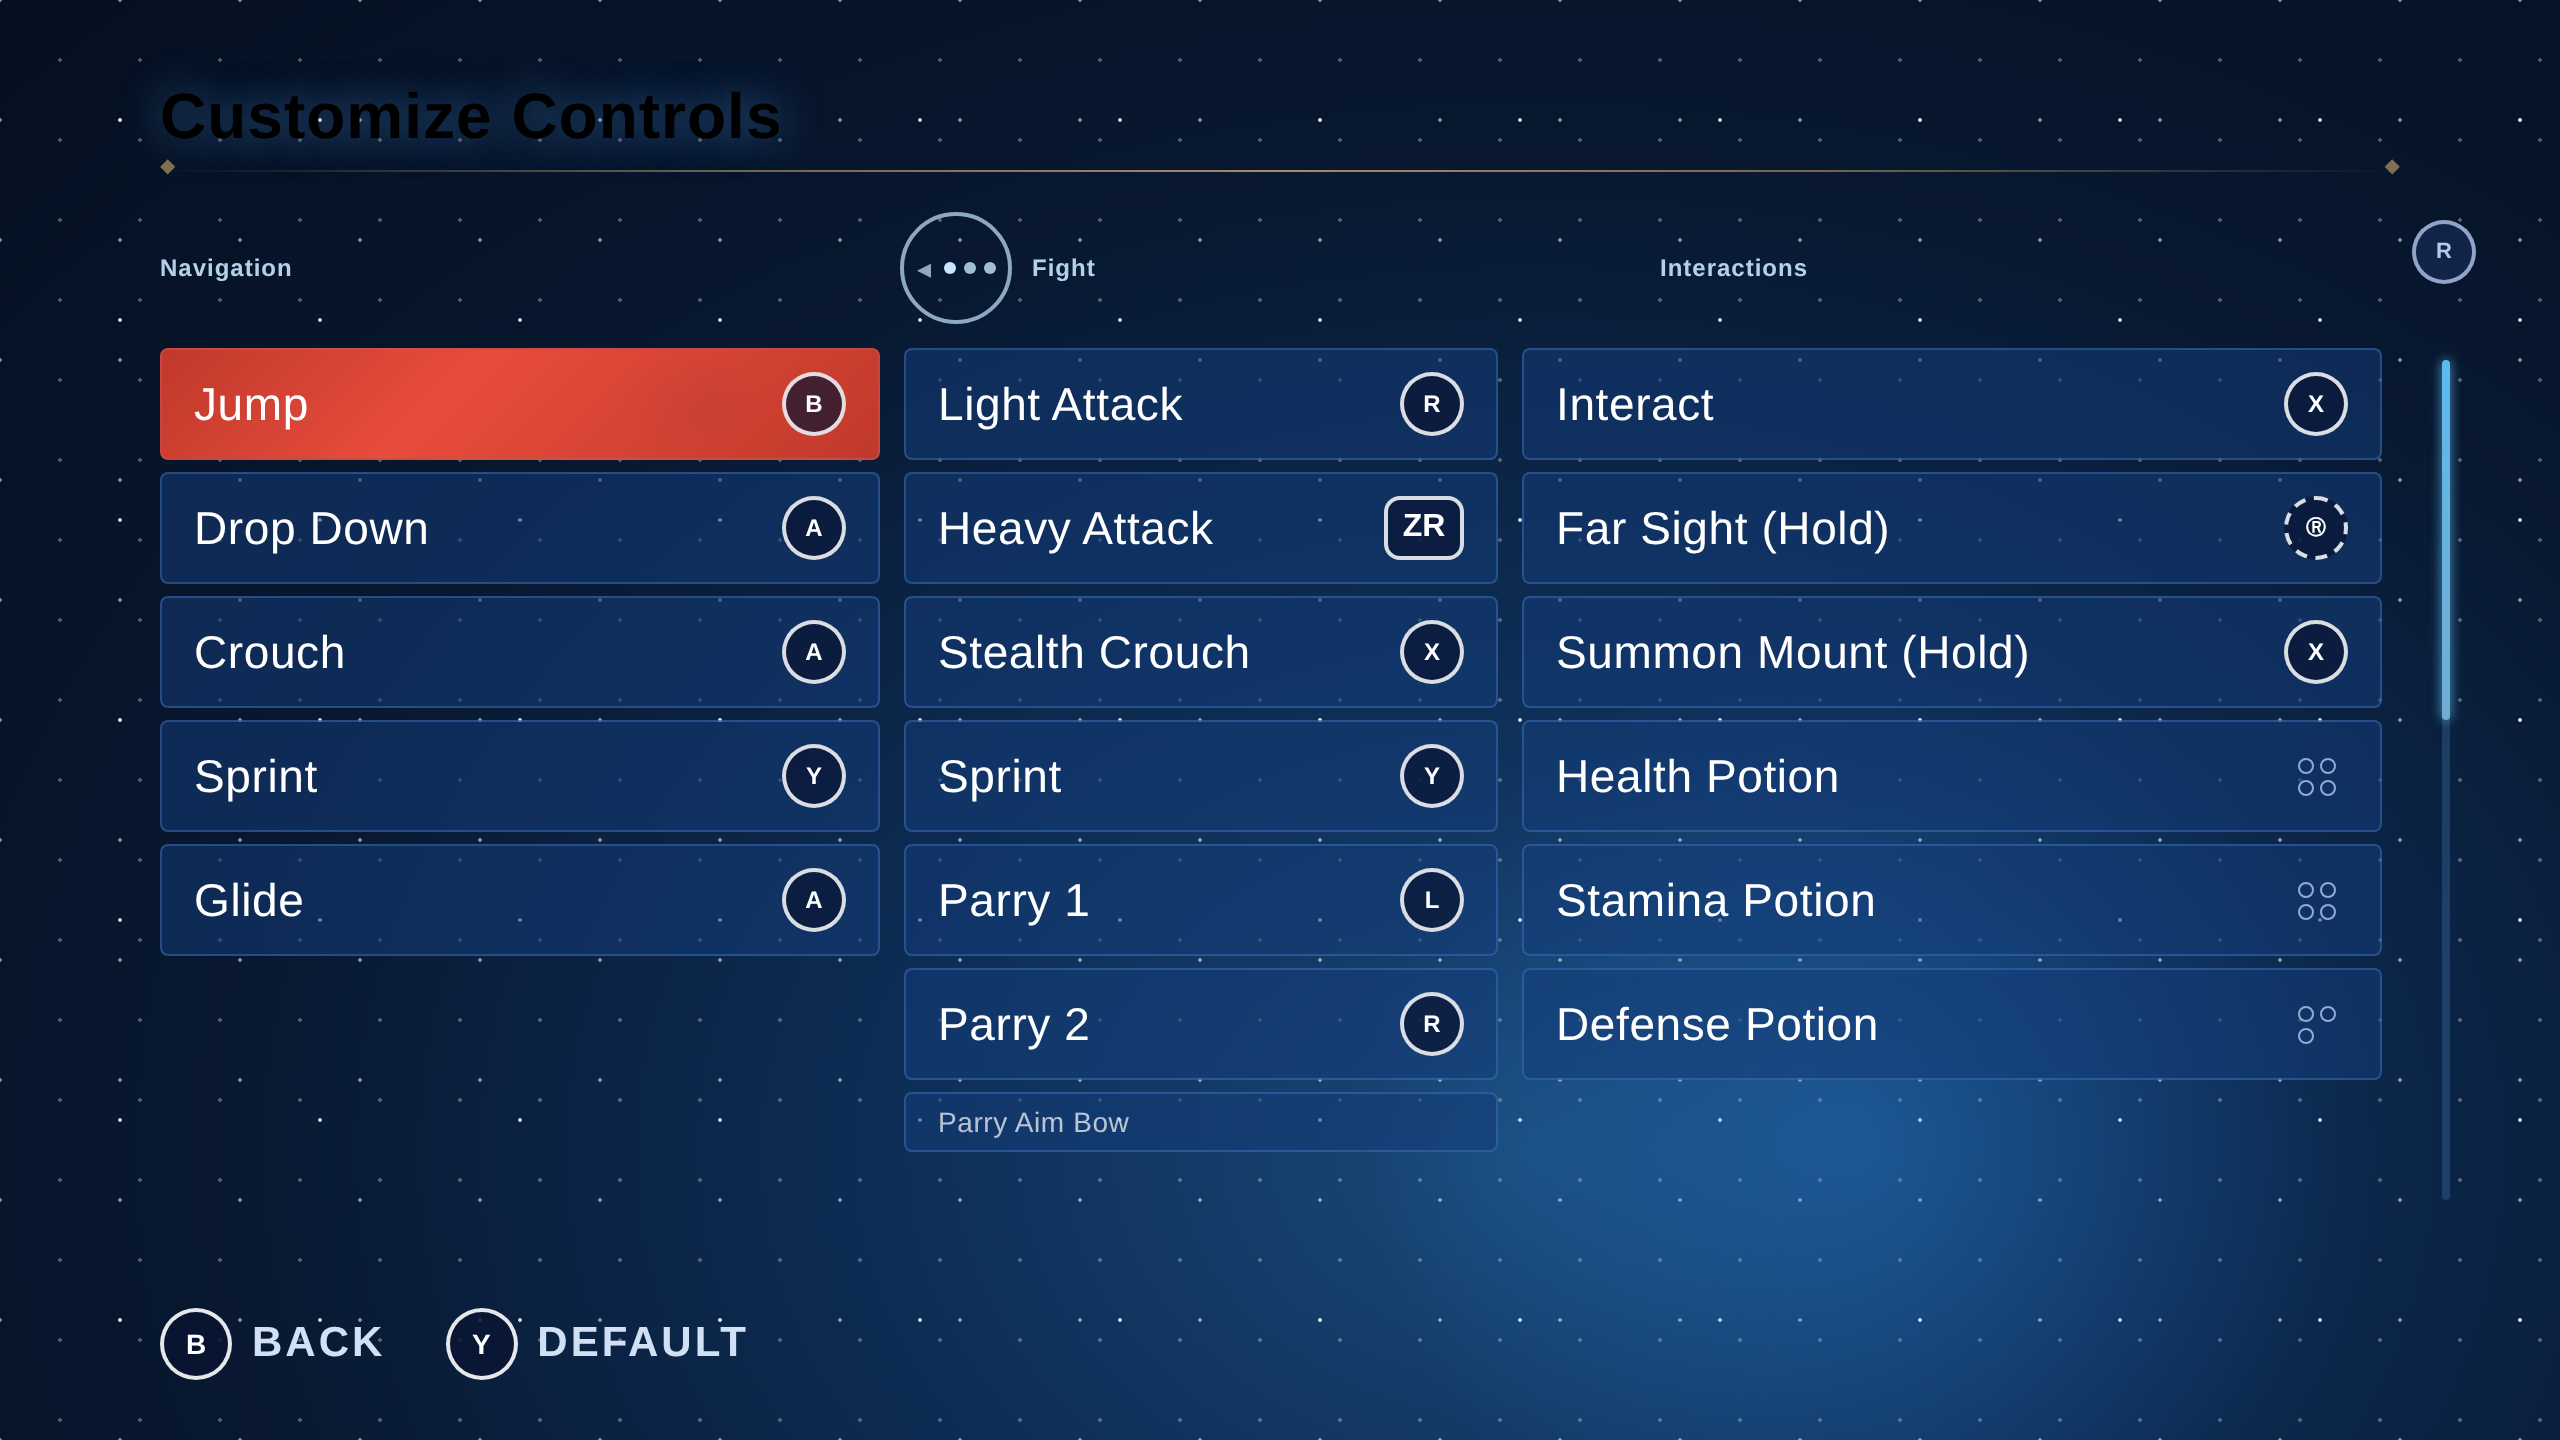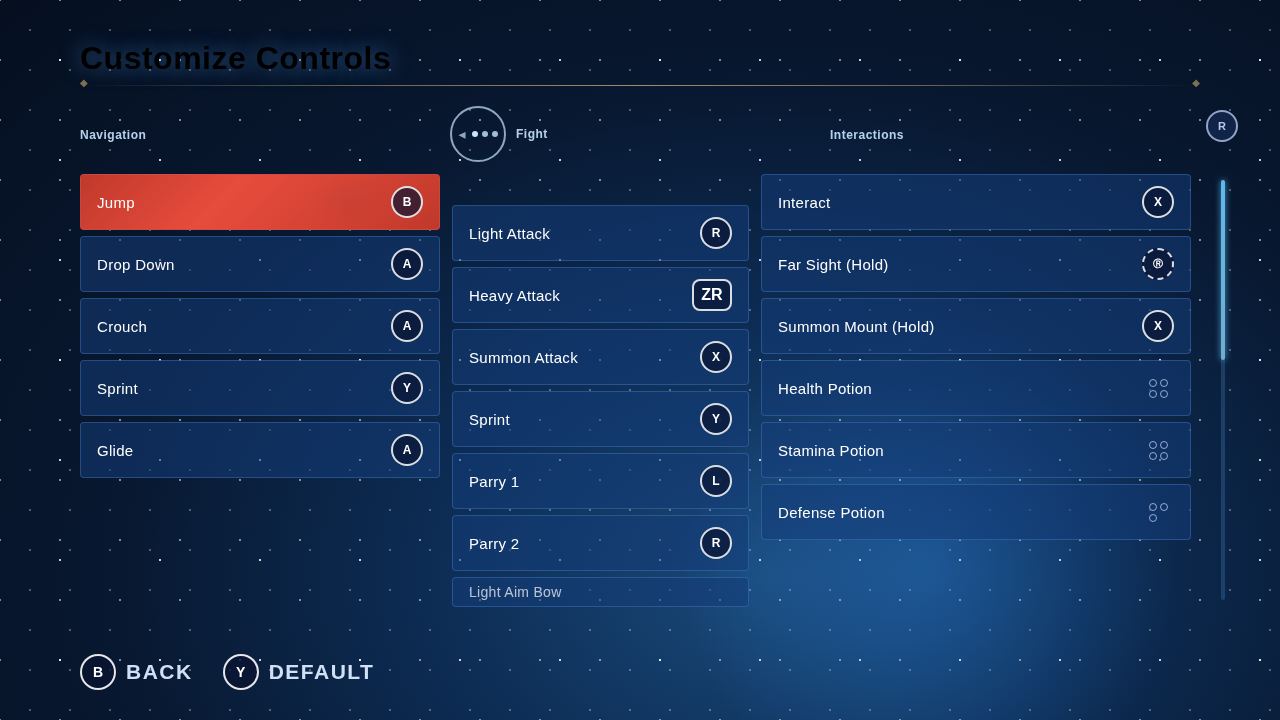--- a/index.html
+++ b/index.html
@@ -209,21 +209,21 @@
       overflow: hidden;
     }
 
     .column {
       display: flex;
       flex-direction: column;
       gap: 6px;
     }
 
     .col-nav { width: 360px; }
-    .col-fight { width: 297px; justify-content: center; }
+    .col-fight { width: 297px; }
     .col-interactions { width: 430px; }
 
     
     .control-row {
       height: 56px;
       background: rgba(20, 60, 120, 0.55);
       border: 1px solid rgba(80, 140, 220, 0.35);
       border-radius: 4px;
       display: flex;
       align-items: center;
@@ -245,21 +245,21 @@
       position: absolute;
       right: 50px;
       top: 0;
       bottom: 0;
       width: 80px;
       background: radial-gradient(ellipse at center, rgba(180, 60, 60, 0.4) 0%, transparent 70%);
       opacity: 0.6;
     }
 
     .control-name {
-      font-size: 15px;
+      font-size: 23px;
       font-weight: 500;
       color: #ffffff;
       letter-spacing: 0.3px;
     }
 
     
     .btn-badge {
       width: 32px;
       height: 32px;
       border-radius: 50%;
@@ -428,41 +428,41 @@
         <span class="control-name">Light Attack</span>
         <div class="btn-badge">R</div>
       </div>
 
       <div class="control-row">
         <span class="control-name">Heavy Attack</span>
         <div class="btn-badge wide">ZR</div>
       </div>
 
       <div class="control-row">
-        <span class="control-name">Summon Attack</span>
+        <span class="control-name">Stealth Crouch</span>
         <div class="btn-badge">X</div>
       </div>
 
       <div class="control-row">
         <span class="control-name">Sprint</span>
         <div class="btn-badge">Y</div>
       </div>
 
       <div class="control-row">
         <span class="control-name">Parry 1</span>
         <div class="btn-badge">L</div>
       </div>
 
       <div class="control-row">
         <span class="control-name">Parry 2</span>
         <div class="btn-badge">R</div>
       </div>
 
       <div class="control-row partial">
-        <span class="control-name">Light Aim Bow</span>
+        <span class="control-name">Parry Aim Bow</span>
       </div>
 
     </div>
 
     <div class="column col-interactions">
 
       <div class="control-row">
         <span class="control-name">Interact</span>
         <div class="btn-badge">X</div>
       </div>

